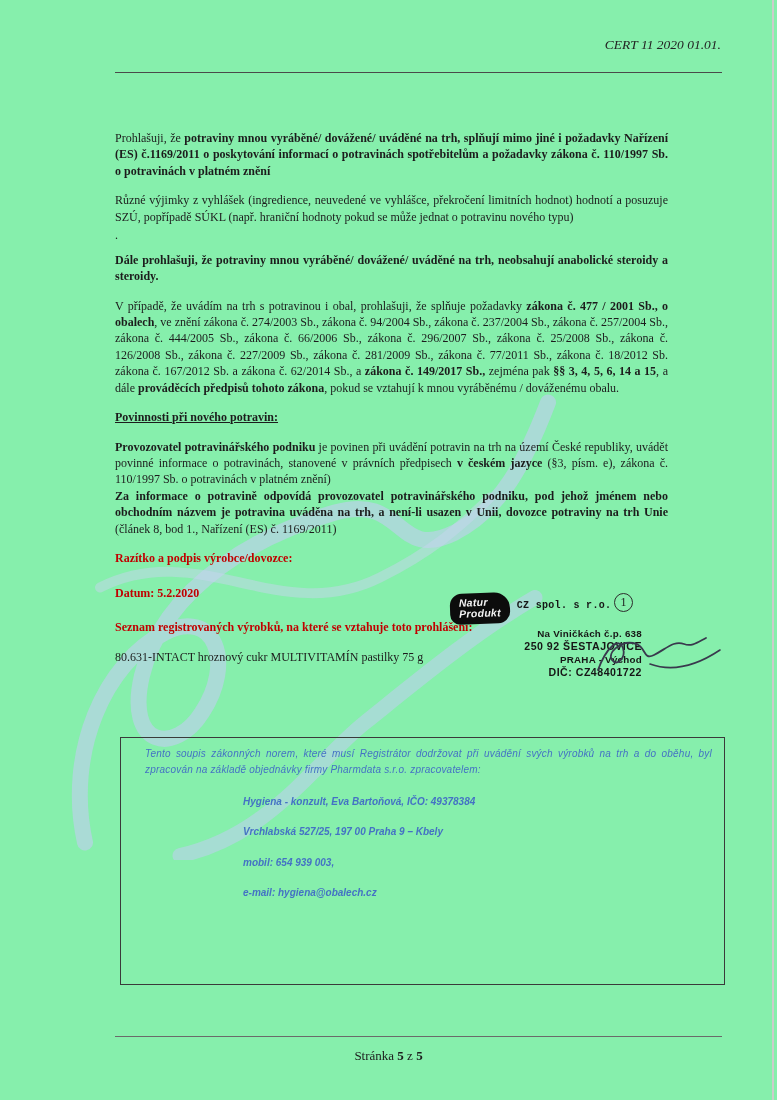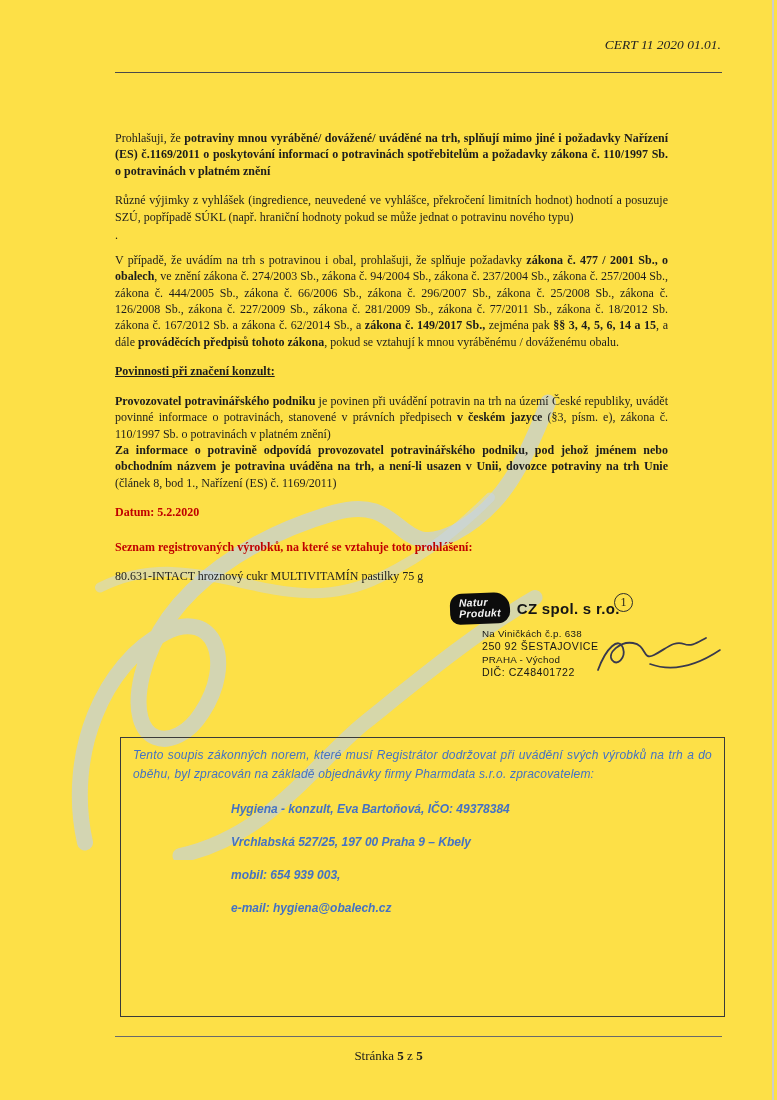--- a/index.html
+++ b/index.html
@@ -1,18 +1,18 @@
 <!DOCTYPE html>
 <html><head>
 <meta charset="utf-8">
 <style>
   * { margin:0; padding:0; box-sizing:border-box; }
   html,body { background:#ffffff; }
   .page {
-    position:relative; width:777px; height:1100px; background:#fde047;
+    position:relative; width:777px; height:1100px; background:#86efac;
     font-family:"Liberation Serif","DejaVu Serif",serif; color:#1c1c1c; overflow:hidden;
   }
   .edge-r { position:absolute; right:3px; top:0; width:2px; height:100%; background:#cccccc; }
 
   .watermark { position:absolute; left:30px; top:205px; width:540px; height:655px; pointer-events:none; }
 
   .cert-ref { position:absolute; top:37px; right:56px; font-style:italic; font-size:13.5px; color:#222; }
   .rule-top { position:absolute; top:72px; left:115px; width:607px; border-top:1px solid #4a4a4a; }
 
   .content { position:absolute; left:115px; top:130px; width:553px; font-size:12px; line-height:1.37; text-align:justify; }
@@ -24,34 +24,34 @@
   .red { color:#c00000; font-weight:bold; }
   .gap { margin-bottom:18px !important; }
   .mt { margin-top:10px !important; }
 
   .stamp { position:absolute; left:450px; top:593px; width:218px;
     font-family:"Liberation Sans","DejaVu Sans",sans-serif; color:#161616; }
   .stamp-row { display:flex; align-items:flex-start; }
   .stamp-logo { background:#0c0c0c; color:#f4f4f4; font-weight:bold; font-style:italic;
     font-size:10.5px; line-height:1.05; padding:4px 9px 5px 9px; border-radius:12px 16px 12px 10px;
     transform:rotate(-2deg); display:flex; flex-direction:column; letter-spacing:.3px; }
-  .stamp-company { margin:7px 0 0 7px; font-size:15px; font-weight:bold; letter-spacing:.3px; }
-  .stamp-addr { margin:3px 0 0 32px; width:160px; text-align:left; font-size:9.8px;
-    font-weight:normal; line-height:13px; letter-spacing:.25px; }
+  .stamp-company { margin:7px 0 0 7px; font-size:10px; font-weight:bold; letter-spacing:.3px;font-family:Liberation Mono, monospace; }
+  .stamp-addr { margin:3px 0 0 32px; width:160px; text-align:right; font-size:9.8px;
+    font-weight:bold; line-height:13px; letter-spacing:.25px; }
   .stamp-addr .big { font-size:10.6px; letter-spacing:.5px; }
 
   .circle-num { position:absolute; left:614px; top:593px; width:19px; height:19px;
     border:1.5px solid #2d2d2d; border-radius:50%; display:flex; align-items:center;
     justify-content:center; font-size:12px; }
   .signature { position:absolute; left:592px; top:628px; width:135px; height:55px; }
 
-  .box { position:absolute; left:120px; top:737px; width:605px; height:280px;
-    border:1.4px solid #3a3a3a; padding:8px 12px 0 12px;
+  .box { position:absolute; left:120px; top:737px; width:605px; height:248px;
+    border:1.4px solid #3a3a3a; padding:8px 12px 0 24px;
     font-family:"Liberation Sans","DejaVu Sans",sans-serif; font-style:italic;
-    color:#4472c4; font-size:12px; }
+    color:#4472c4; font-size:10px; }
   .box-intro { line-height:1.58; text-align:justify; letter-spacing:.2px; }
   .contact { font-weight:bold; margin:17px 0 0 98px; line-height:1.35; }
 
   .rule-bottom { position:absolute; top:1036px; left:115px; width:607px; border-top:1px solid #6a6a6a; }
   .footer { position:absolute; top:1048px; left:0; width:100%; text-align:center; font-size:13px; }
 </style>
 </head>
 <body>
 
 <div class="page">
@@ -65,27 +65,29 @@
   <div class="cert-ref">CERT 11 2020 01.01.</div>
   <div class="rule-top"></div>
 
   <div class="content">
 
     <p><span>Prohlašuji, že </span><span class="b">potraviny mnou vyráběné/ dovážené/ uváděné na trh, splňují mimo jiné i požadavky Nařízení (ES) č.1169/2011 o poskytování informací o potravinách spotřebitelům a požadavky zákona č. 110/1997 Sb. o potravinách v platném znění</span></p>
 
     <p class="mb2">Různé výjimky z vyhlášek (ingredience, neuvedené ve vyhlášce, překročení limitních hodnot) hodnotí a posuzuje SZÚ, popřípadě SÚKL (např. hraniční hodnoty pokud se může jednat o potravinu nového typu)</p>
     <p class="dot">.</p>
 
+    <p class="b">Dále prohlašuji, že potraviny mnou vyráběné/ dovážené/ uváděné na trh, neobsahují anabolické steroidy a steroidy.</p>
 
     <p><span>V případě, že uvádím na trh s potravinou i obal, prohlašuji, že splňuje požadavky </span><span class="b">zákona č. 477 / 2001 Sb., o obalech</span><span>, ve znění zákona č. 274/2003 Sb., zákona č. 94/2004 Sb., zákona č. 237/2004 Sb., zákona č. 257/2004 Sb., zákona č. 444/2005 Sb., zákona č. 66/2006 Sb., zákona č. 296/2007 Sb., zákona č. 25/2008 Sb., zákona č. 126/2008 Sb., zákona č. 227/2009 Sb., zákona č. 281/2009 Sb., zákona č. 77/2011 Sb., zákona č. 18/2012 Sb. zákona č. 167/2012 Sb. a zákona č. 62/2014 Sb., a </span><span class="b">zákona č. 149/2017 Sb.,</span><span> zejména pak </span><span class="b">§§ 3, 4, 5, 6, 14 a 15</span><span>, a dále </span><span class="b">prováděcích předpisů tohoto zákona</span><span>, pokud se vztahují k mnou vyráběnému / dováženému obalu.</span></p>
 
-    <p class="heading">Povinnosti při značení konzult:</p>
+    <p class="heading">Povinnosti při nového potravin:</p>
 
     <p><span class="b">Provozovatel potravinářského podniku</span><span> je povinen při uvádění potravin na trh na území České republiky, uvádět povinné informace o potravinách, stanovené v právních předpisech </span><span class="b">v českém jazyce</span><span> (§3, písm. e), zákona č. 110/1997 Sb. o potravinách v platném znění)</span><br><span class="b">Za informace o potravině odpovídá provozovatel potravinářského podniku, pod jehož jménem nebo obchodním názvem je potravina uváděna na trh, a není-li usazen v Unii, dovozce potraviny na trh Unie</span><span> (článek 8, bod 1., Nařízení (ES) č. 1169/2011)</span></p>
 
+    <p class="red gap mt">Razítko a podpis výrobce/dovozce:</p>
     <p class="red gap">Datum: 5.2.2020</p>
     <p class="red">Seznam registrovaných výrobků, na které se vztahuje toto prohlášení:</p>
     <p>80.631-INTACT  hroznový cukr MULTIVITAMÍN pastilky 75 g</p>
   </div>
 
   <div class="stamp">
     <div class="stamp-row">
       <div class="stamp-logo">
         <span>Natur</span>
         <span>Produkt</span>

